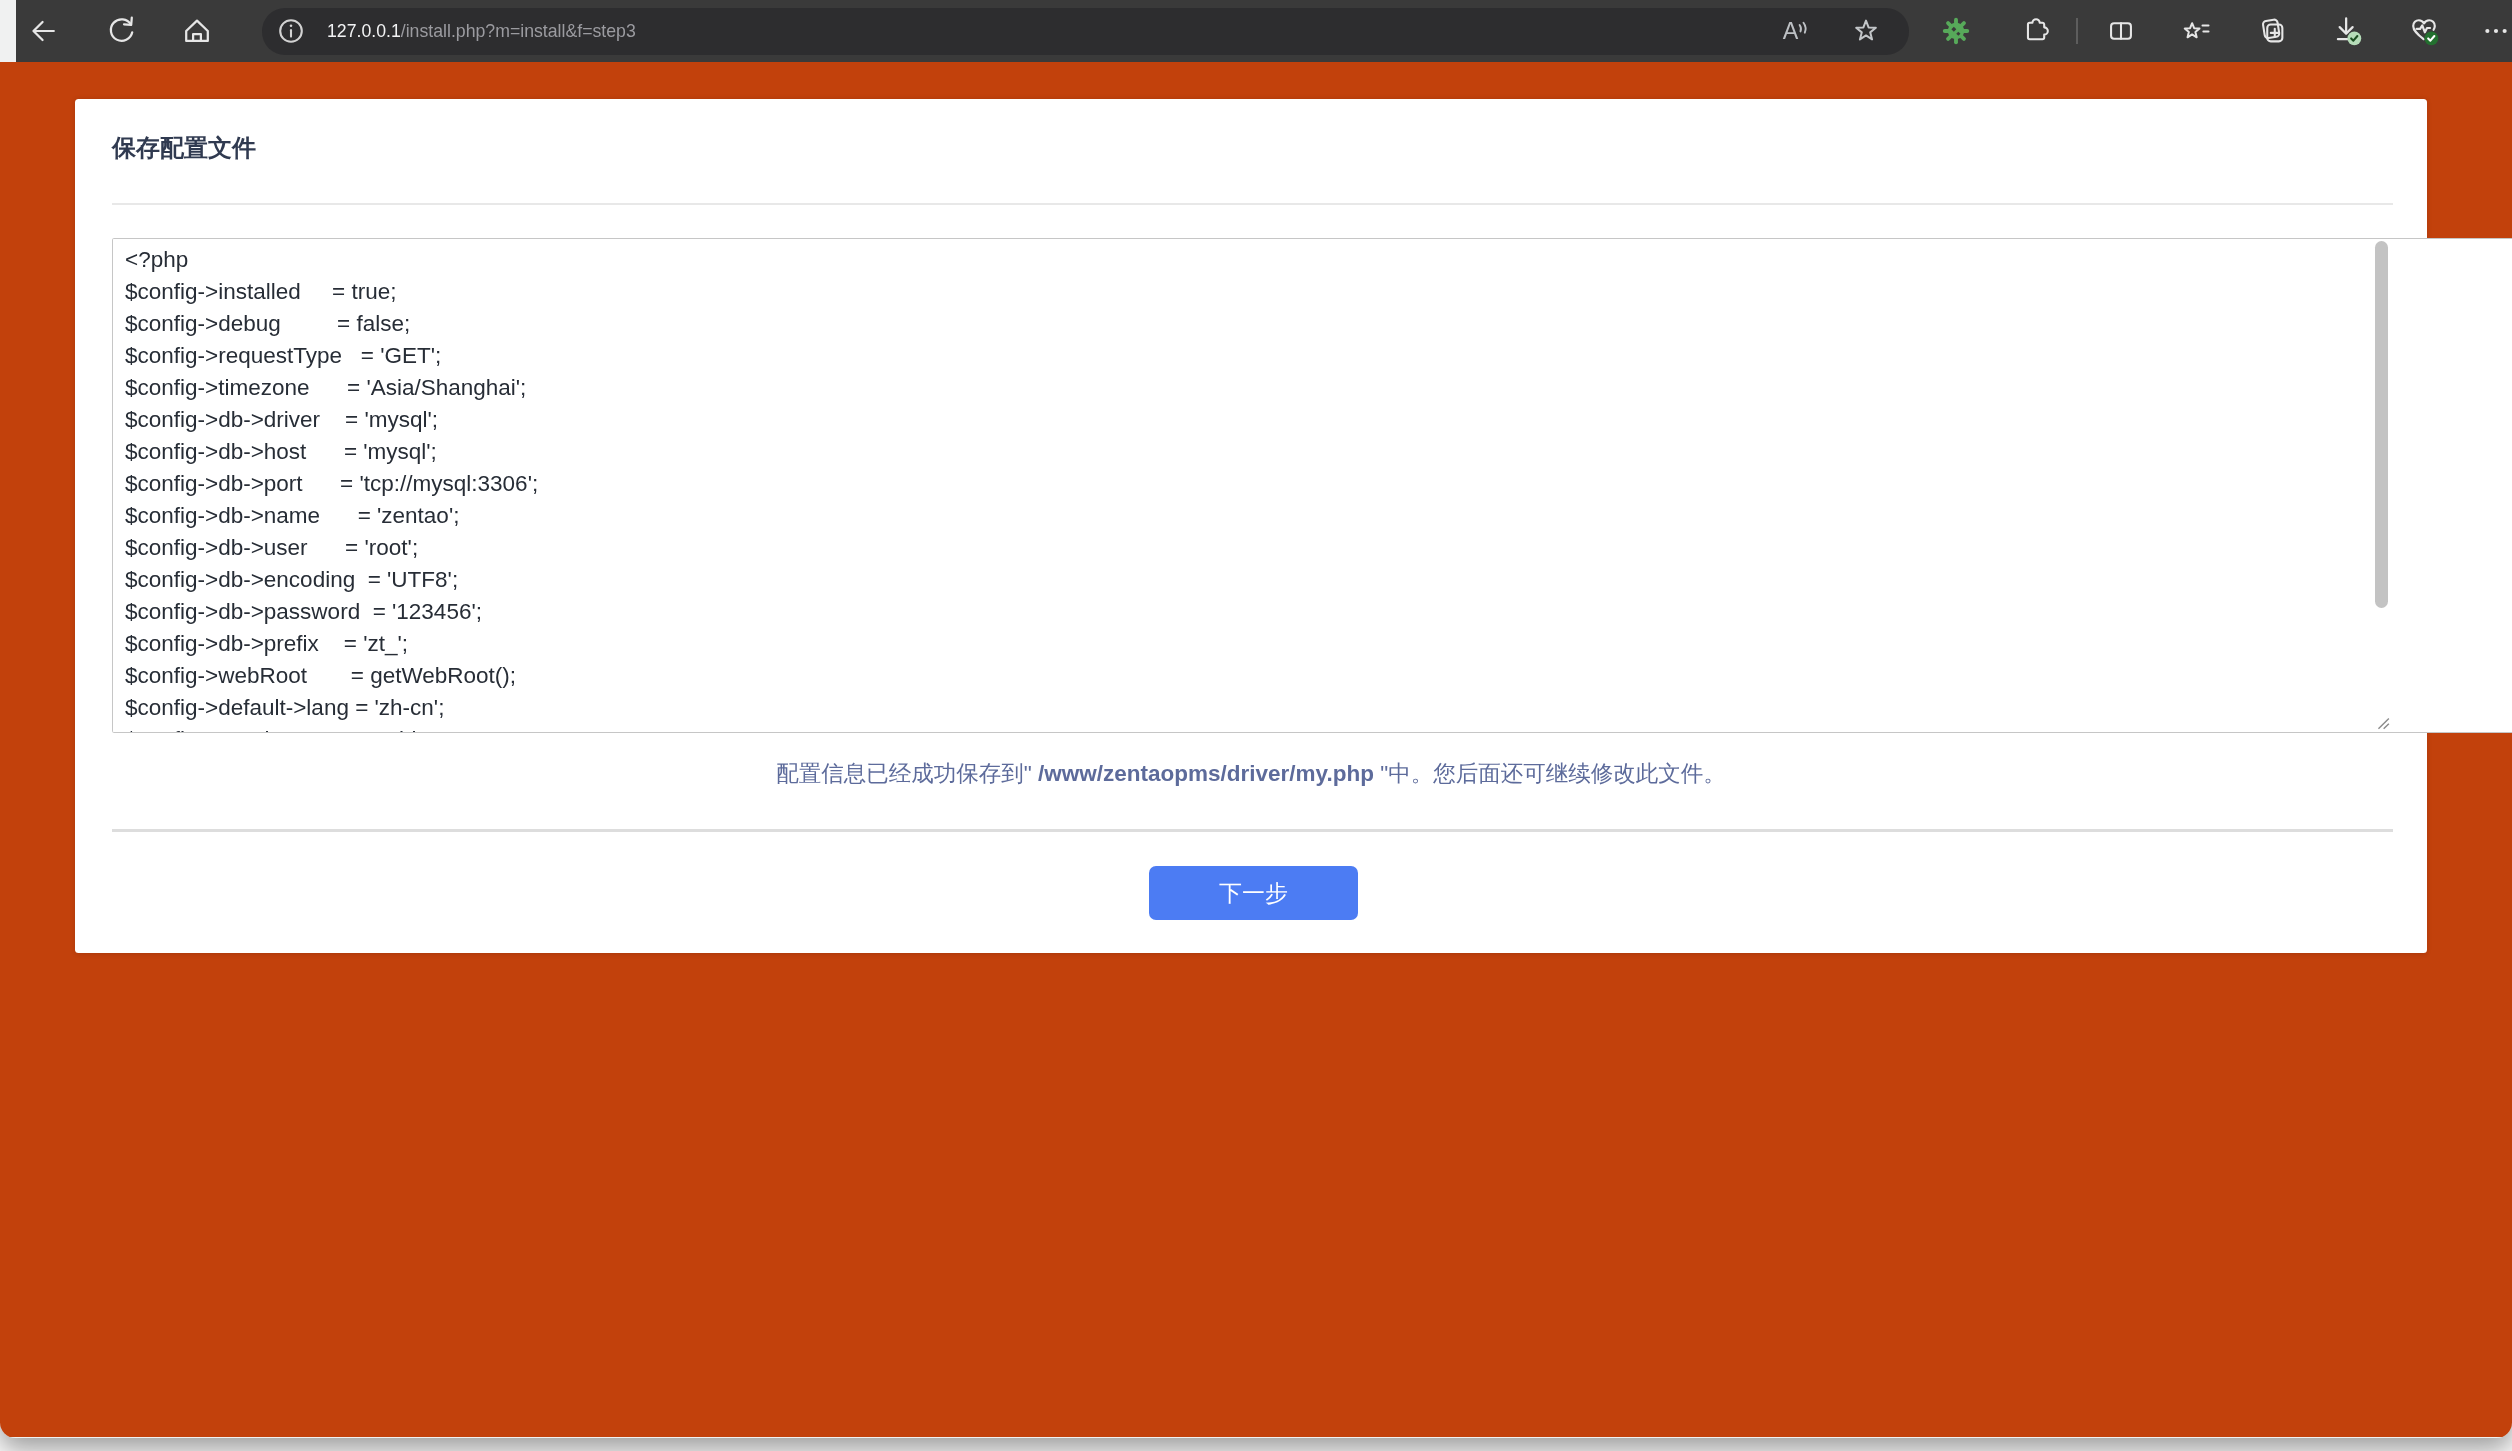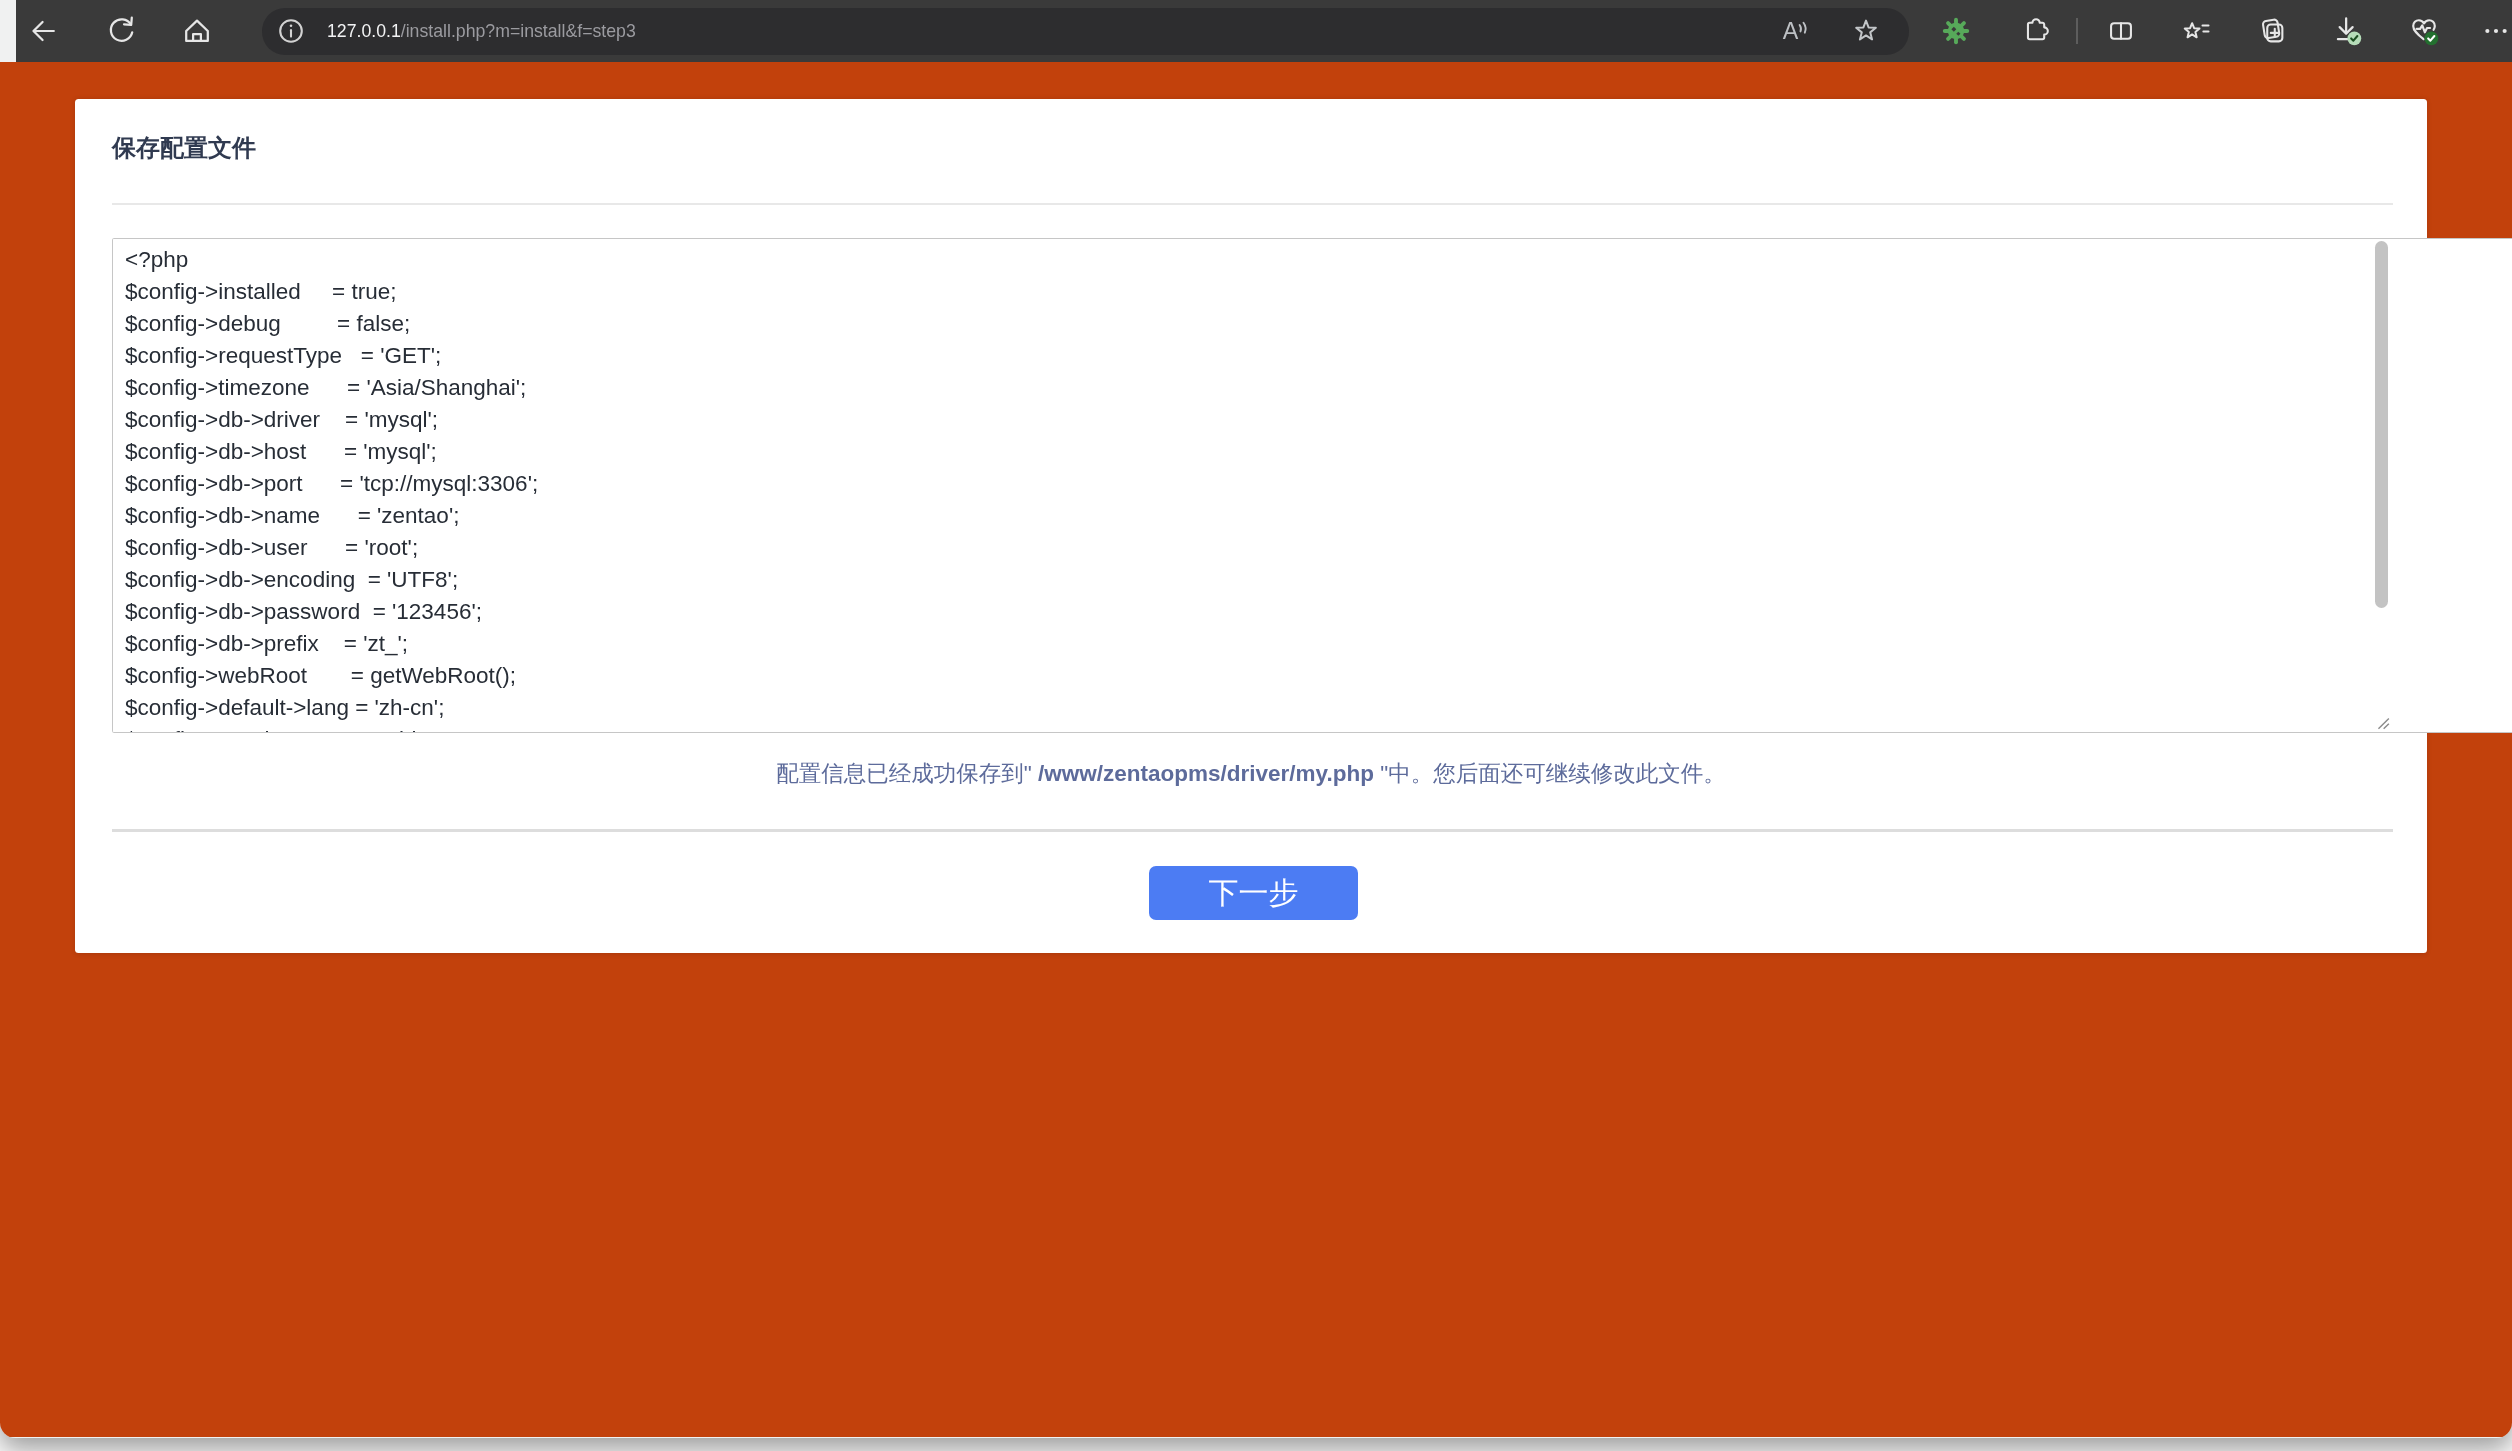--- a/index.html
+++ b/index.html
@@ -39,21 +39,21 @@
     color:#272d36;white-space:pre;overflow:hidden;outline:none;}
   .scroll-thumb{position:absolute;left:2300px;top:142px;width:13px;height:367px;border-radius:6.5px;
     background:#c3c3c3;cursor:default;}
   .resize-grip{position:absolute;left:2300px;top:616px;width:15.6px;height:15.6px;}
 
   .save-message{position:absolute;left:0;top:658px;width:2352px;text-align:center;
     font-size:22.5px;line-height:33px;color:#5d6b9b;}
   .save-message b{font-weight:bold;}
 
   .next-button{position:absolute;left:1074px;top:767px;width:209px;height:54px;border:none;
-    border-radius:7px;background:#4c7cf3;color:#ffffff;font-size:30px;cursor:pointer;
+    border-radius:7px;background:#4c7cf3;color:#ffffff;font-size:23px;cursor:pointer;
     font-family:"Liberation Sans",sans-serif;}
 </style>
 </head>
 <body>
 
 <div class="browser-window">
 
   <div class="toolbar">
 
     <button class="tb-btn" style="left:7.8px">

